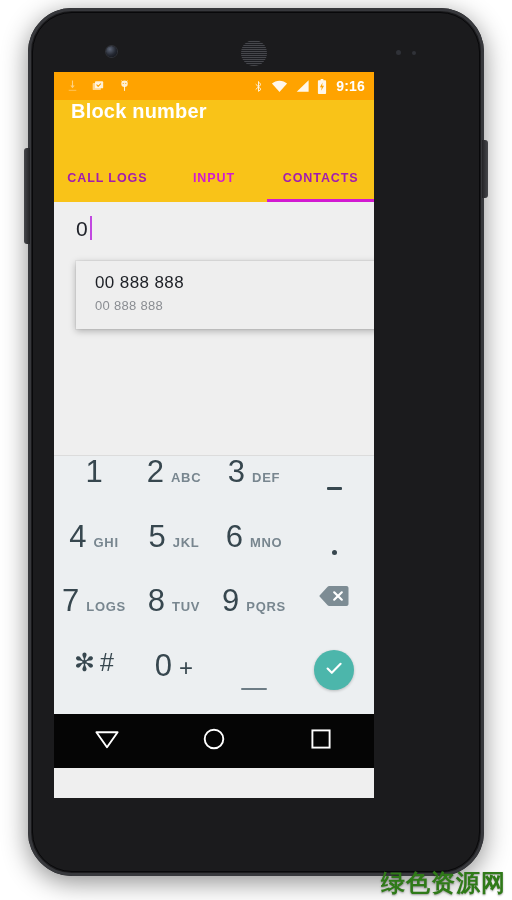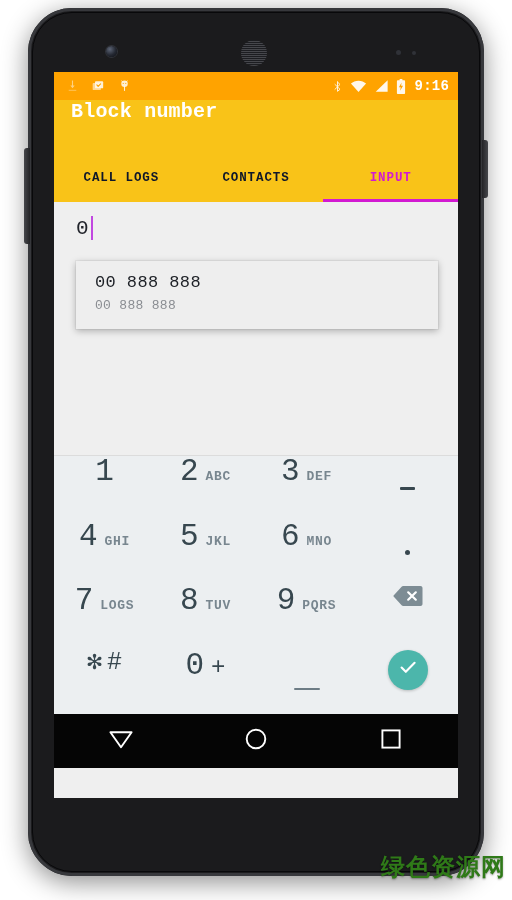--- a/index.html
+++ b/index.html
@@ -80,25 +80,24 @@
     border-radius: 50%; background: #303238;
   }
   #proximity-sensors i:nth-child(1) { left: 0; }
   #proximity-sensors i:nth-child(2) { left: 16px; width: 4px; height: 4px; top: .5px;}
 
   
   #screen {
     position: absolute;
     left: 26px;
     top: 64px;
-    width: 404px;
+    width: 320px;
     height: 726px;
     background: #efefef;
     overflow: hidden;
-    font-family: Liberation Mono, monospace;
   }
 
   
   #status-bar {
     height: 28px;
     background: #ffa300;
     display: flex;
     align-items: center;
     padding: 0 9px 0 12px;
     box-sizing: border-box;
@@ -135,21 +134,21 @@
     background: #f9c318;
     height: 48px;
     display: flex;
     position: relative;
   }
   .tab {
     flex: 1;
     display: flex;
     align-items: center;
     justify-content: center;
-    color: #0f172a;
+    color: #a21caf;
     font-size: 12.5px;
     font-weight: bold;
     letter-spacing: .9px;
     cursor: pointer;
     user-select: none;
   }
   .tab.selected { color: #d21ad2; }
   #tab-indicator {
     position: absolute;
     bottom: 0;
@@ -285,21 +284,21 @@
     display: flex;
     align-items: center;
     justify-content: center;
     cursor: pointer;
   }
 
   
   #watermark {
     position: absolute;
     right: 6px;
-    bottom: 20px;
+    bottom: 4px;
     text-align: center;
     pointer-events: none;
   }
   #watermark-cn {
     font-size: 24px;
     font-weight: bold;
     color: #2f7a18;
     letter-spacing: 1px;
     text-shadow: 0 1px 2px rgba(0,0,0,.35);
     line-height: 1.05;
@@ -382,22 +381,22 @@
         <span id="status-clock">9:16</span>
       </div>
     </div>
 
     <div id="app-bar">
       <div id="app-title">Block number</div>
     </div>
 
     <div id="tab-bar">
       <div class="tab">CALL LOGS</div>
+      <div class="tab selected">INPUT</div>
       <div class="tab">CONTACTS</div>
-      <div class="tab selected">INPUT</div>
       <div id="tab-indicator"></div>
     </div>
 
     <div id="content-area">
       <div id="number-input-row">
         <span id="number-input-value">0</span>
         <span id="text-cursor"></span>
       </div>
 
       <div id="suggestion-dropdown">

